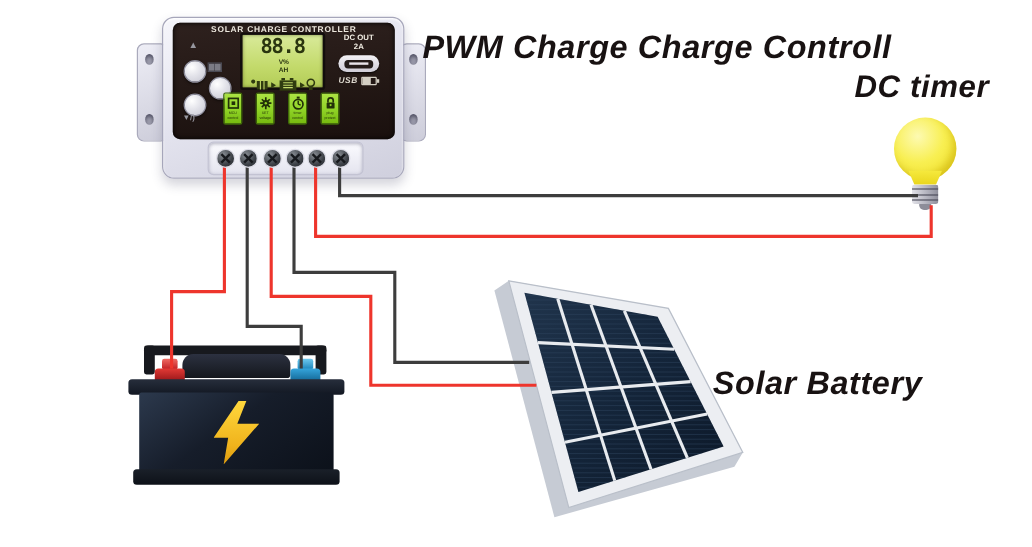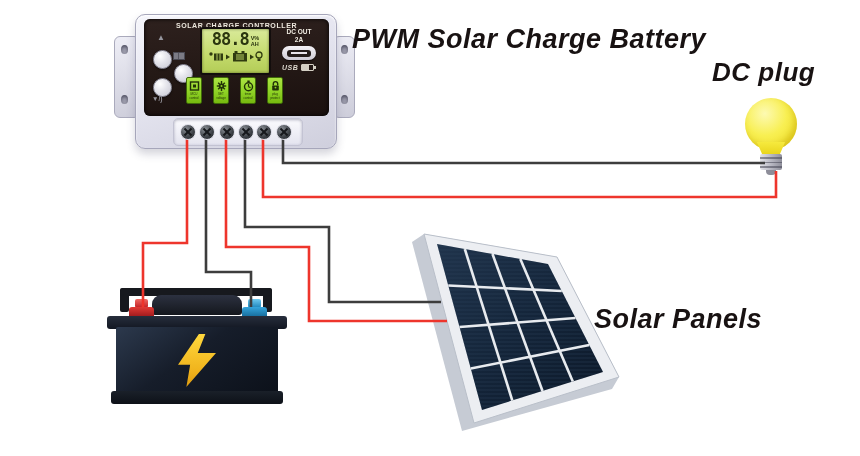--- a/index.html
+++ b/index.html
@@ -24,21 +24,21 @@
       background:linear-gradient(160deg,#f6f6fb 0%,#e4e4ef 45%,#cfcfdd 100%);
       border:1px solid #a6a6ba;box-shadow:inset 0 1px 2px #fff,0 5px 9px rgba(60,60,90,.22);}
   .front-panel{position:absolute;left:8px;top:4px;width:185px;height:97px;border-radius:6px;
       background:linear-gradient(175deg,#2e211e 0%,#231815 55%,#1a100e 100%);
       box-shadow:inset 0 0 4px #000;}
   .fp-header{text-align:center;font-size:7px;font-weight:bold;color:#ece7dd;
       letter-spacing:.6px;margin-top:3px;}
   .lcd{position:absolute;left:56px;top:8px;width:67px;height:44px;border-radius:3px;
       background:linear-gradient(180deg,#d9ea9a 0%,#c3da6b 60%,#b3cc57 100%);
       border:2px solid #120d0c;box-shadow:inset 0 0 3px rgba(60,70,20,.7);}
-  .lcd-row{display:flex;justify-content:center;align-items:flex-end;margin-top:2px;}
+  .lcd-row{display:flex;justify-content:center;align-items:center;margin-top:2px;flex-direction:column;}
   .lcd-value{font-family:"DejaVu Sans Mono",monospace;font-weight:bold;font-size:17px;
       line-height:1;color:#2a350f;letter-spacing:-1px;}
   .lcd-units{display:flex;flex-direction:column;margin-left:2px;margin-top:1px;}
   .lcd-units span{font-size:5.5px;font-weight:bold;color:#2a350f;line-height:1.2;}
   .lcd-icons{display:block;margin:2px auto 0 auto;}
   .dc-out{position:absolute;left:132px;top:9px;width:46px;text-align:center;
       font-size:6.5px;font-weight:bold;color:#f0ece2;line-height:1.25;}
   .usb-port{position:absolute;left:138px;top:27px;width:34px;height:14px;border-radius:7px;
       background:linear-gradient(180deg,#f4f2f6,#cfccd6);display:flex;align-items:center;
       justify-content:center;box-shadow:0 1px 1px rgba(0,0,0,.6);}
@@ -295,17 +295,17 @@
     <div class="bat-bottom"></div>
   </div>
 
   <div class="comp bulb">
     <div class="glass"></div>
     <div class="neck"></div>
     <div class="socket"></div>
     <div class="nub"></div>
   </div>
 
-  <div class="diagram-label" id="lbl-title">PWM Solar Charge Battery</div>
-  <div class="diagram-label" id="lbl-dcload">DC plug</div>
-  <div class="diagram-label" id="lbl-panels">Solar Panels</div>
+  <div class="diagram-label" id="lbl-title">PWM Charge Charge Controll</div>
+  <div class="diagram-label" id="lbl-dcload">DC timer</div>
+  <div class="diagram-label" id="lbl-panels">Solar Battery</div>
 
 </div>
 
 </body></html>

